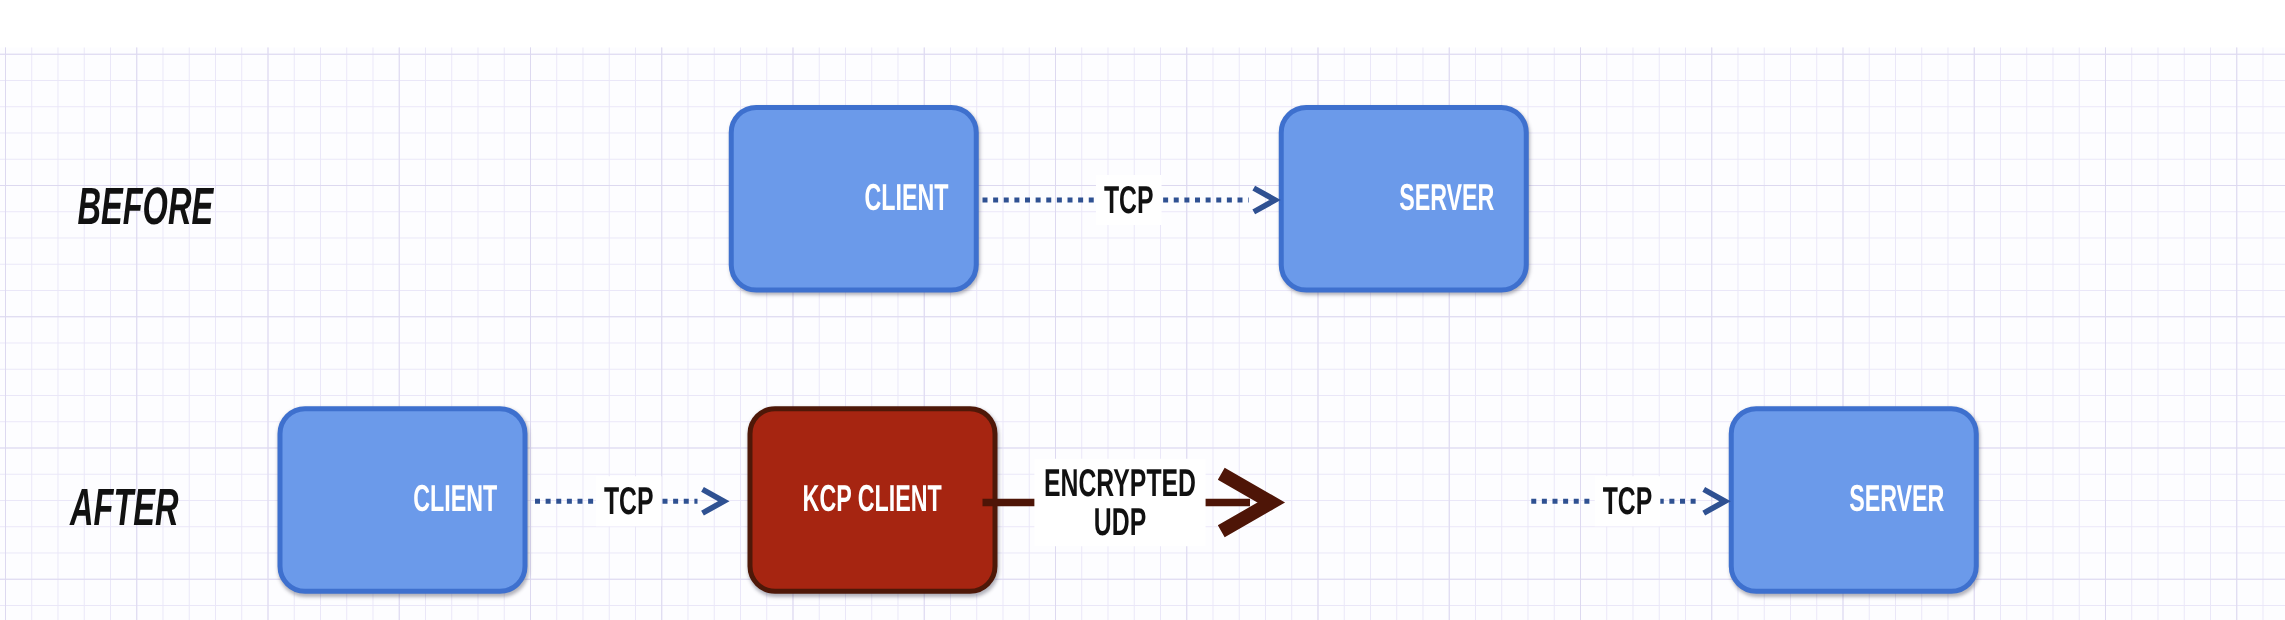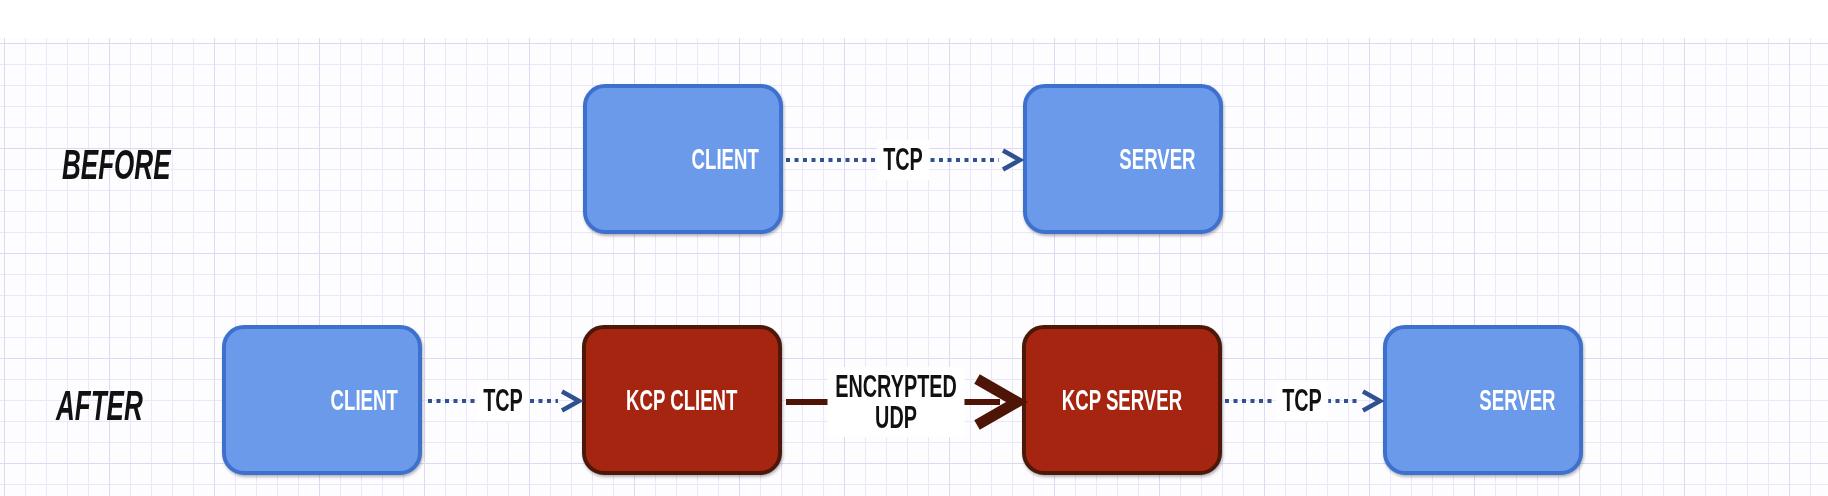--- a/index.html
+++ b/index.html
@@ -79,25 +79,22 @@
   <div class="node blue" style="left:583px;top:46px;">
     <span class="node-label">CLIENT</span>
   </div>
   <div class="node blue" style="left:1023px;top:46px;">
     <span class="node-label">SERVER</span>
   </div>
 
   <div class="node blue" style="left:222px;top:287px;">
     <span class="node-label">CLIENT</span>
   </div>
-  <div class="node red" style="left:582px;top:287px;">
+  <div class="node red" style="left:598px;top:287px;">
     <span class="node-label">KCP CLIENT</span>
-  </div>
-  <div class="node red" style="left:1022px;top:287px;">
-    <span class="node-label">KCP SERVER</span>
   </div>
   <div class="node blue" style="left:1383px;top:287px;">
     <span class="node-label">SERVER</span>
   </div>
 
   <svg class="edges-layer" width="1828" height="496">
      SERVER (dotted) --&gt;
     <g>
       <line x1="786" y1="122" x2="999" y2="122" fill="none" stroke-width="4" stroke-dasharray="4 4.5" stroke="#2F5192"></line>
       <polyline points="1003,112.5 1020,122 1003,131.5" fill="none" stroke-width="4.5" stroke="#2F5192"></polyline>

